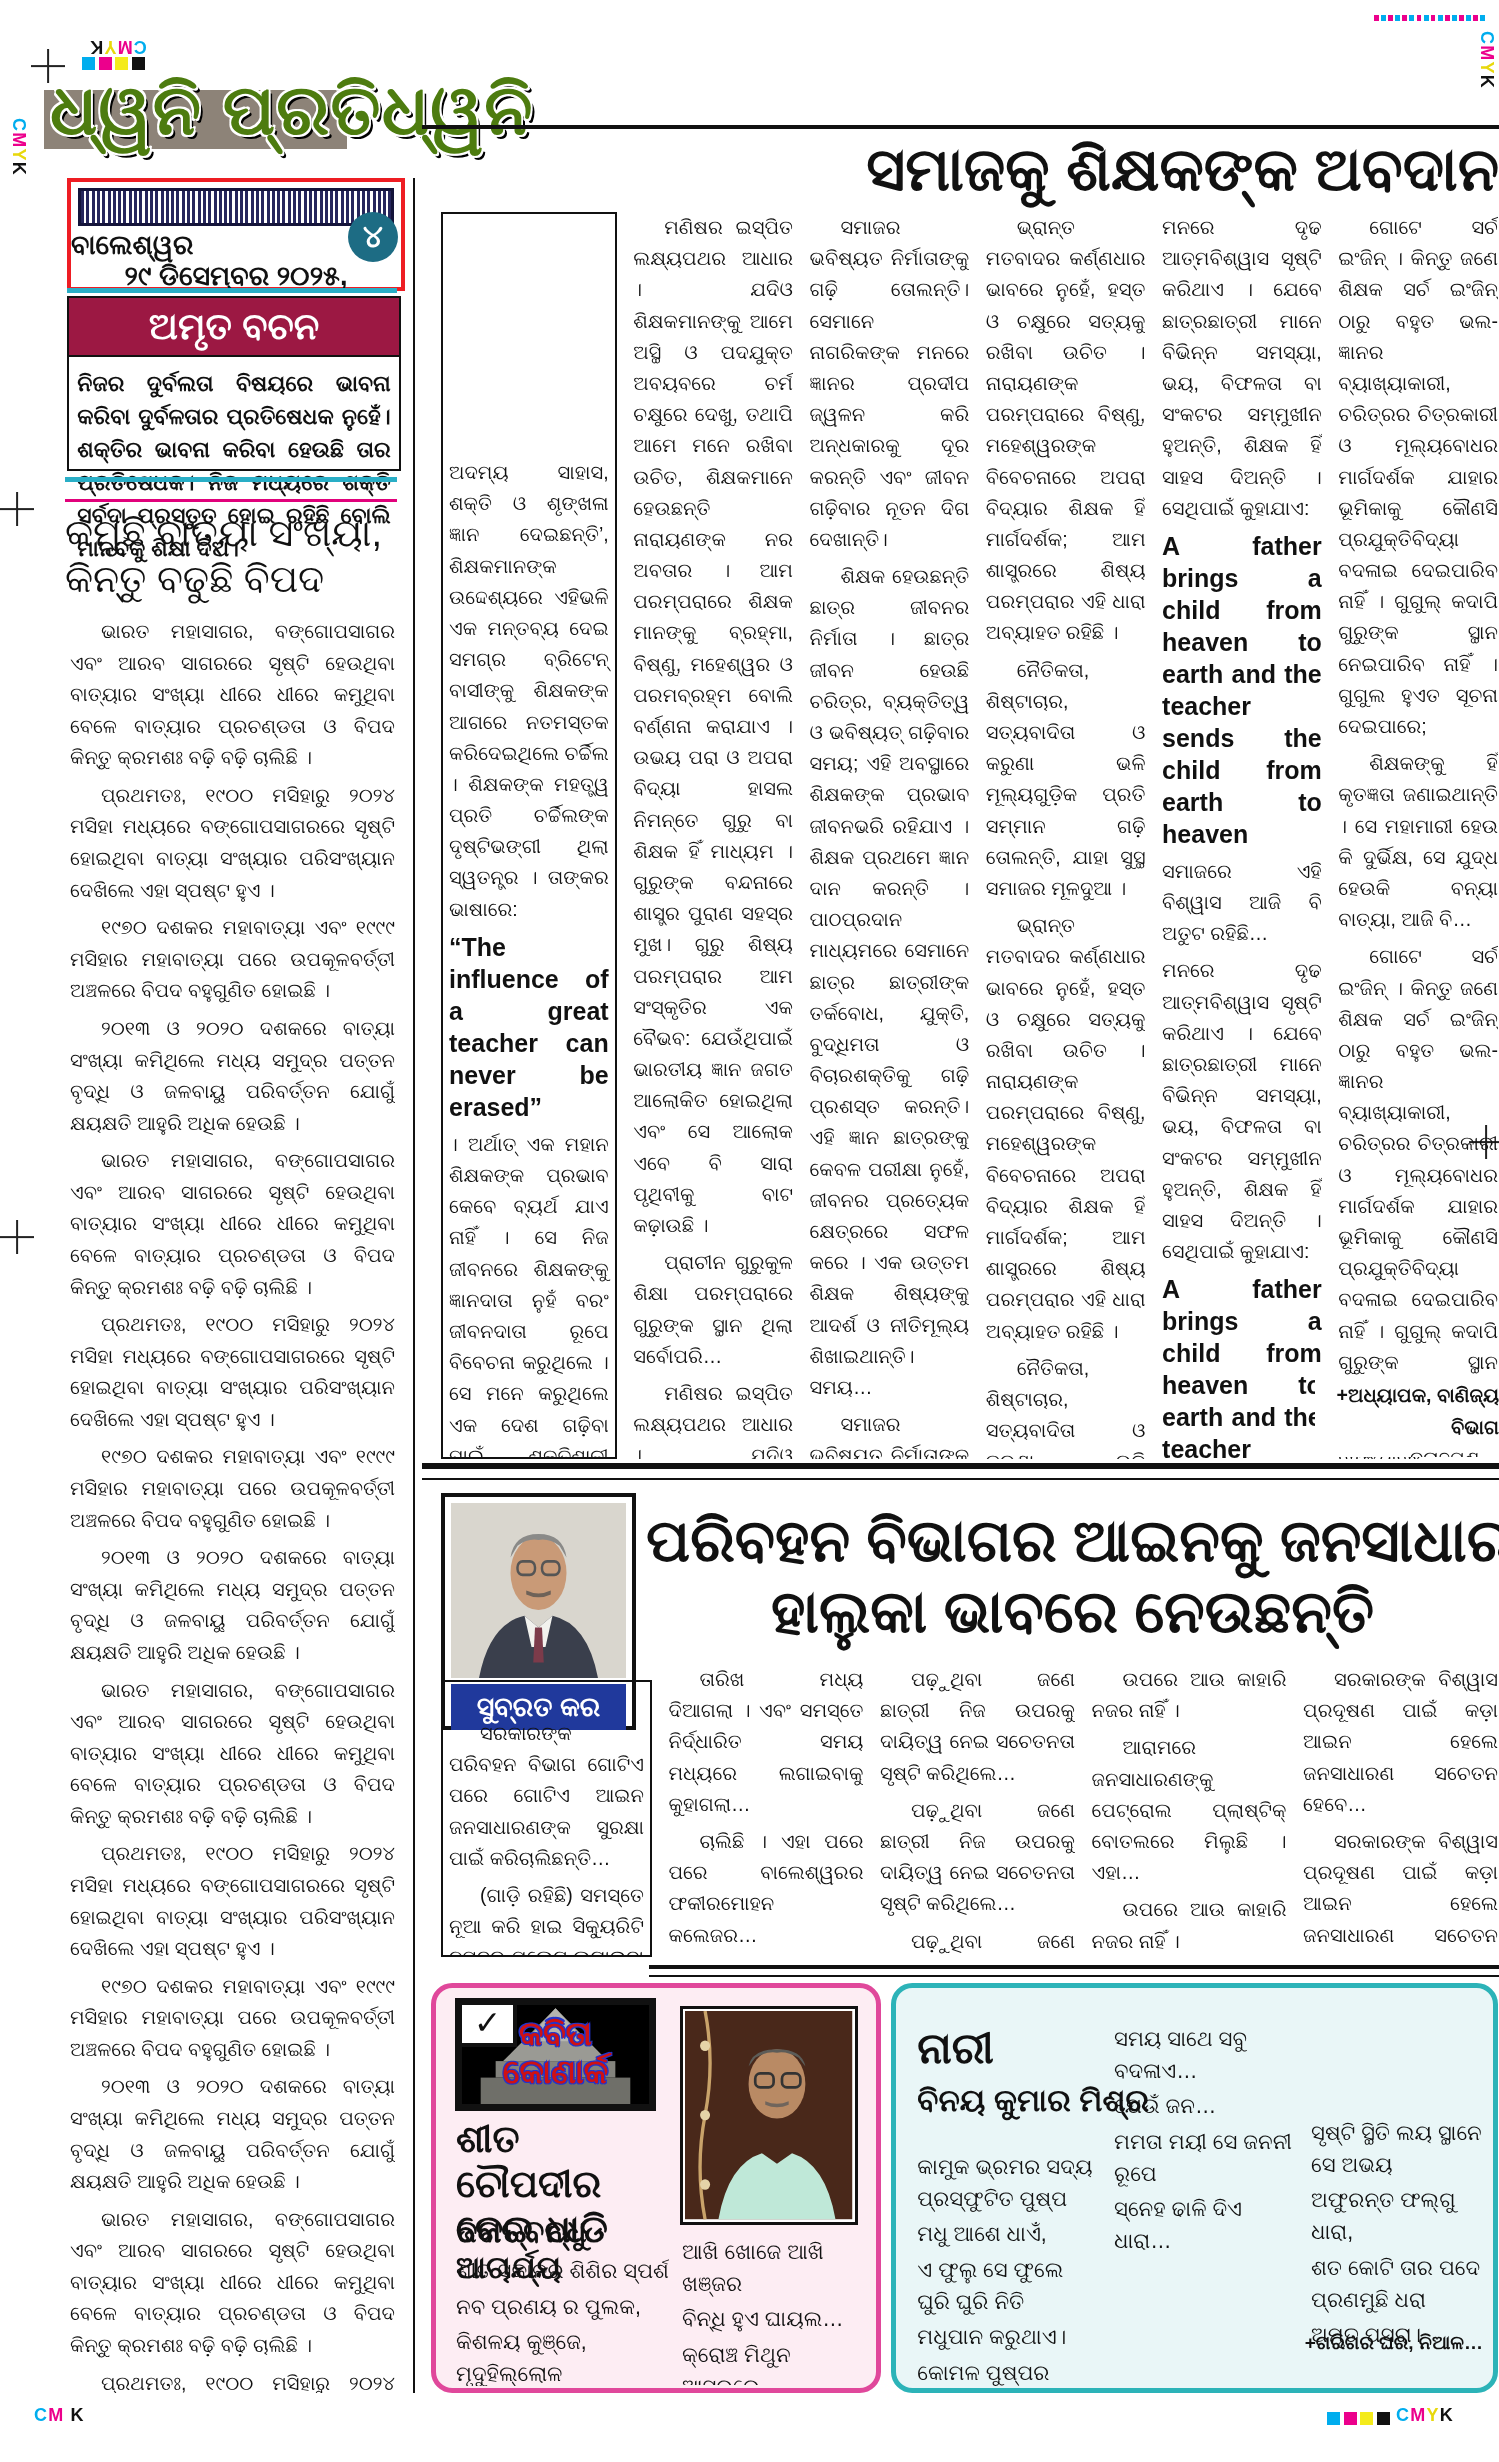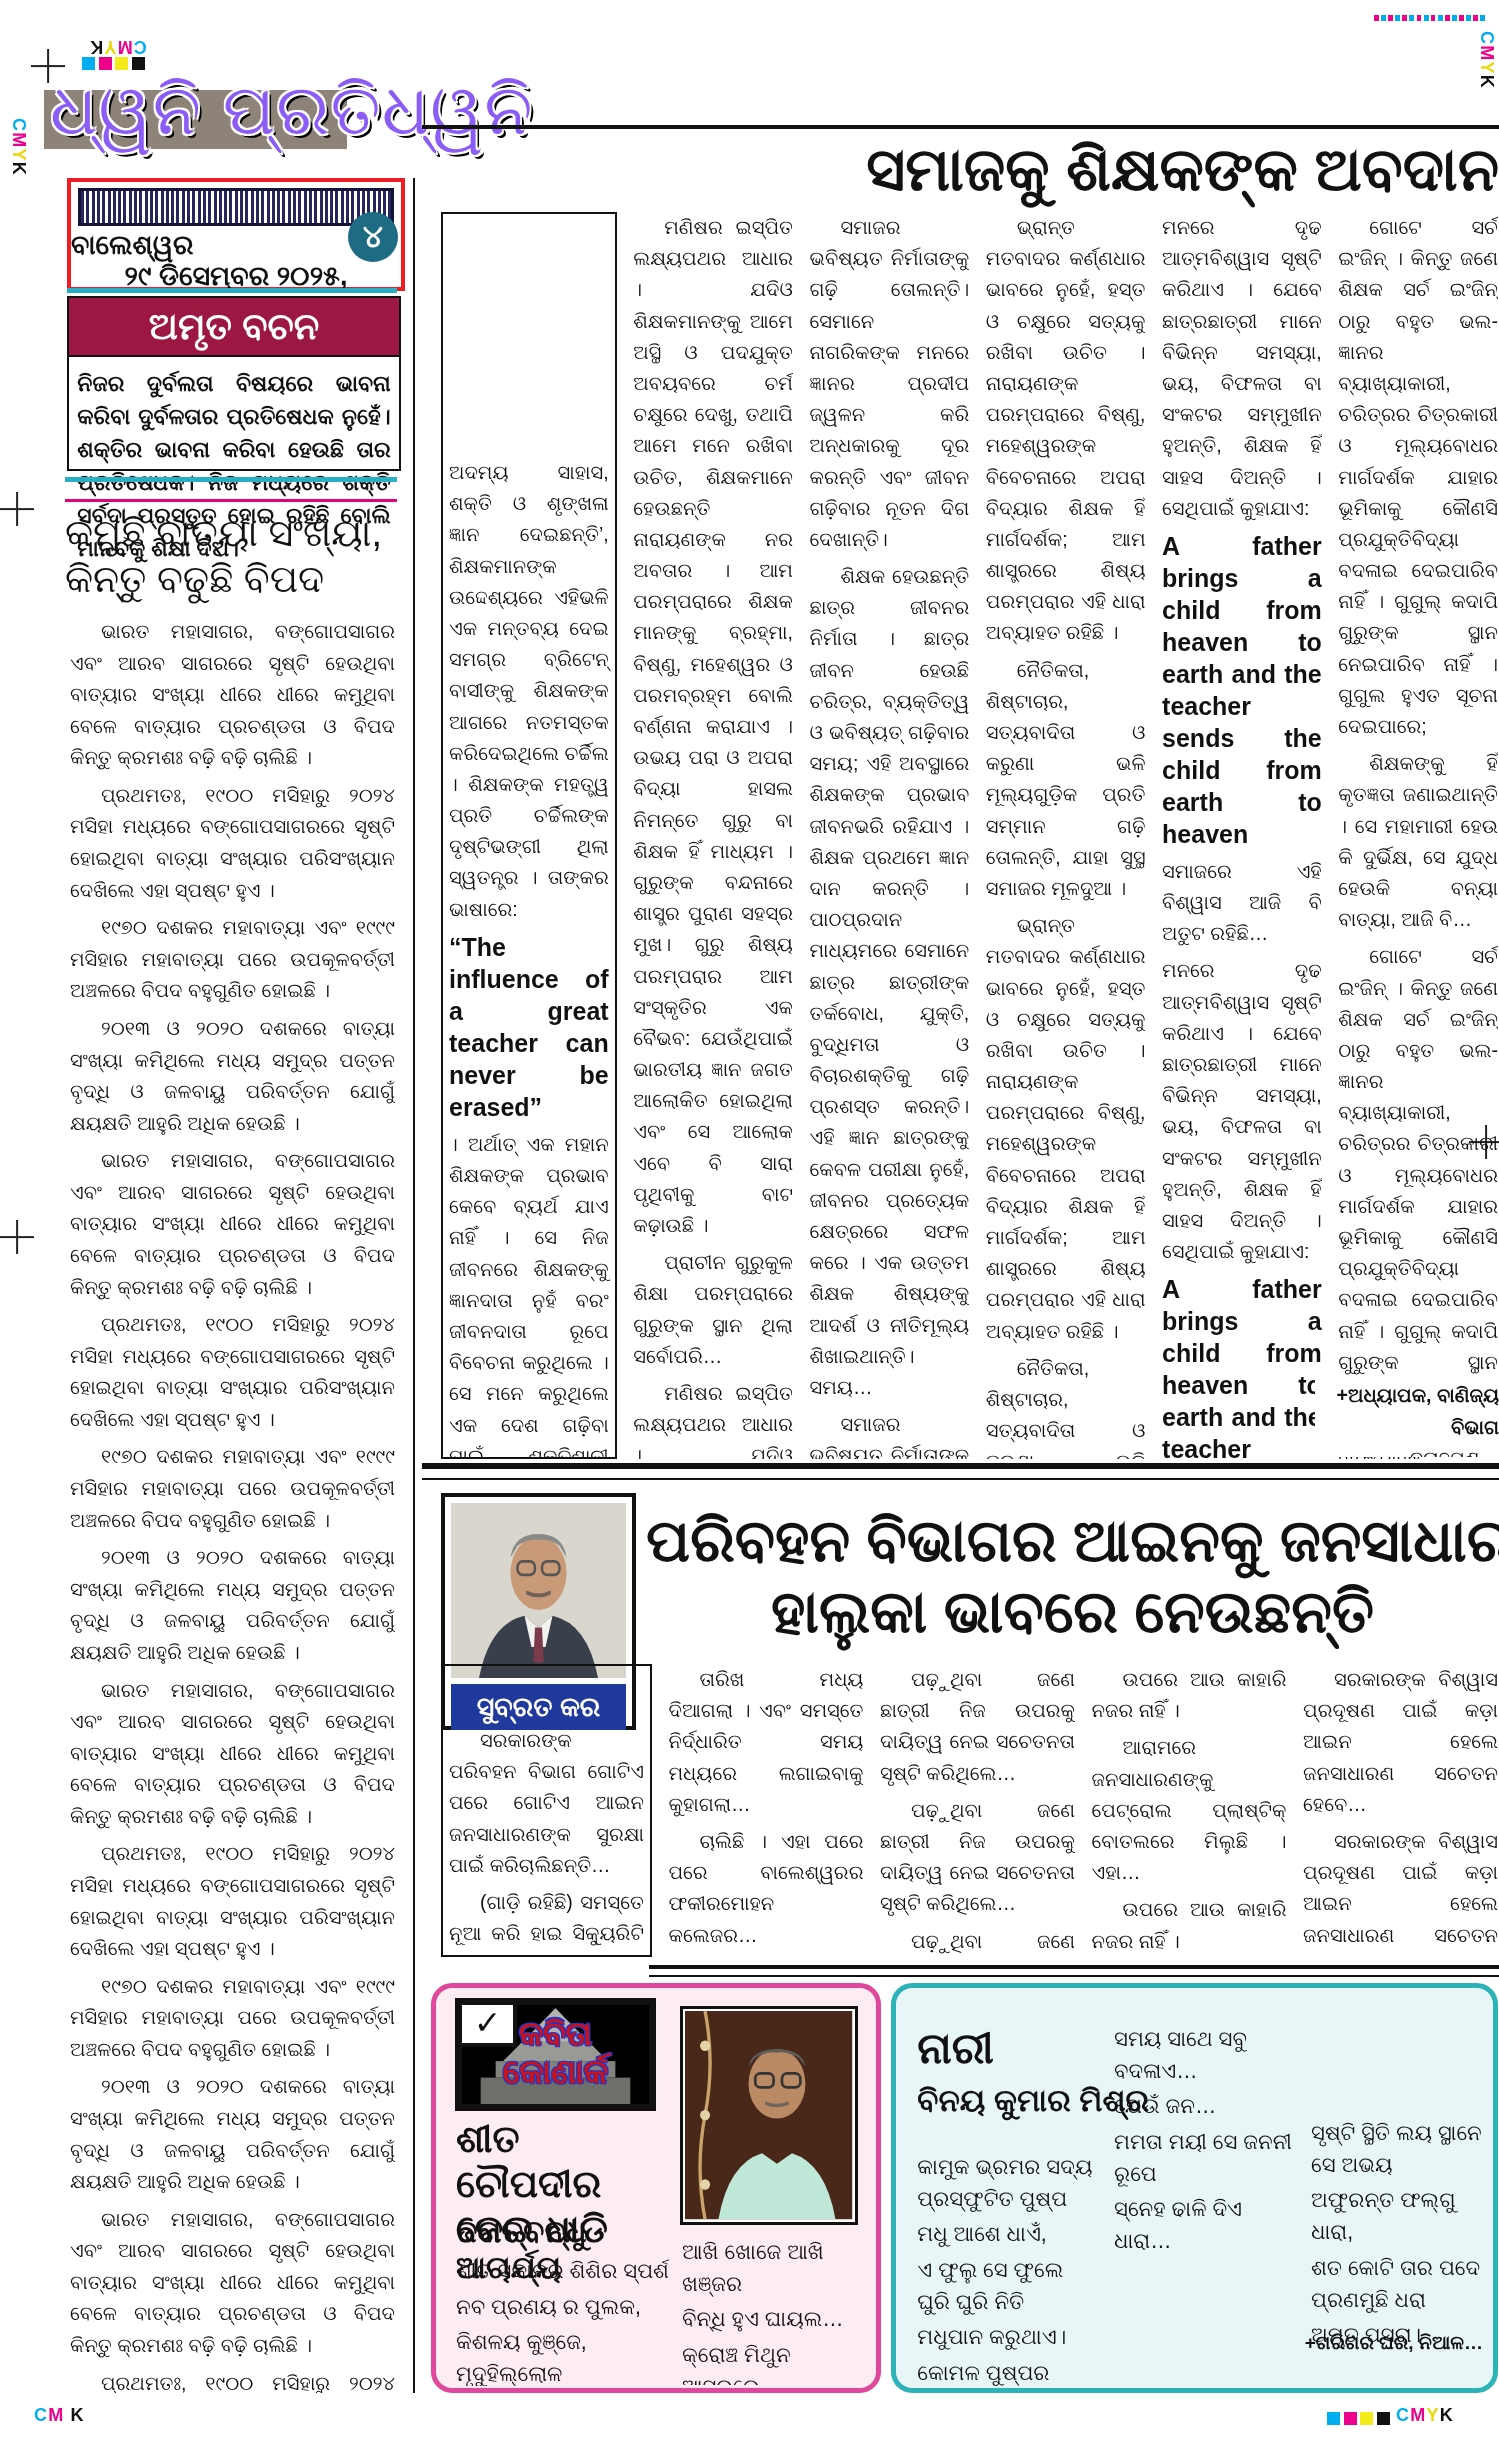--- a/index.html
+++ b/index.html
@@ -12,21 +12,21 @@
   
   .cross{width:34px;height:34px;}
   .cross:before{content:"";position:absolute;left:50%;top:0;bottom:0;width:1.8px;background:#222;transform:translateX(-50%);}
   .cross:after{content:"";position:absolute;top:50%;left:0;right:0;height:1.8px;background:#222;transform:translateY(-50%);}
   .sq{width:13px;height:13px;display:inline-block;margin-right:3.6px;vertical-align:middle;}
   .cmyk-txt{font-size:18px;font-weight:bold;letter-spacing:1.2px;}
   .vtxt{writing-mode:vertical-rl;}
   .dotstrip{width:113px;height:6px;background:repeating-linear-gradient(90deg,#ec008c 0 4.7px,#fff 4.7px 7.1px,#00adee 7.1px 12px,#fff 12px 14.2px);}
   
   .gray-band{background:#8d8378;}
-  .masthead{font-size:70px;font-weight:400;color:#8b5cf6;letter-spacing:1.2px;white-space:nowrap;
+  .masthead{font-size:70px;font-weight:700;color:#4d7c0f;letter-spacing:1.2px;white-space:nowrap;
             text-shadow:1.8px 1.8px 0 #fff,-1.8px -1.8px 0 #fff,1.8px -1.8px 0 #fff,-1.8px 1.8px 0 #fff,3.6px 3.6px 0 #000;}
   .datebox{border:4.1px solid #ee1d23;background:#fff;}
   .stripes{height:32px;margin:6px 7.1px 3.6px 7.1px;border:3px solid #14143a;
            background:repeating-linear-gradient(90deg,#26265c 0 3px,#ffffff 3px 5.3px);}
   .cityline{font-size:27px;font-weight:bold;text-align:left;}
   .dateline{font-size:27px;font-weight:bold;text-align:center;}
   .pagenum{width:50px;height:50px;border-radius:50%;background:#1d6c84;color:#fff;font-size:31px;font-weight:bold;
            display:flex;align-items:center;justify-content:center;}
   .rule{background:#111;}
   .teal-rule{background:#29aec6;}
@@ -195,21 +195,21 @@
       <path d="M16 90 Q22 62 42 58 L50 64 L58 58 Q78 62 84 90 Z" fill="#3a3f4c"></path>
       <path d="M42 58 L50 64 L58 58 L54 74 L46 74 Z" fill="#f2f2ee"></path>
       <path d="M48 64 L52 64 L53 82 L47 82 Z" fill="#7c3b4a"></path>
     </svg>
     <div class="plate plate-blue">ସୁବ୍ରତ କର</div>
   </div>
   <div class="abs h-trans" style="left:646px;top:1509px;width:853px;">ପରିବହନ ବିଭାଗର ଆଇନକୁ ଜନସାଧାରଣ</div>
   <div class="abs h-trans" style="left:646px;top:1580px;width:853px;">ହାଲୁକା ଭାବରେ ନେଉଛନ୍ତି</div>
 
   <div class="abs cols" style="left:441px;top:1664px;width:1057px;height:293px;">
-    <div class="col boxed" style="padding-top:59px;">
+    <div class="col boxed" style="padding-top:36px;margin-top:16px;">
         <p>ସରକାରଙ୍କ ପରିବହନ ବିଭାଗ ଗୋଟିଏ ପରେ ଗୋଟିଏ ଆଇନ ଜନସାଧାରଣଙ୍କ ସୁରକ୍ଷା ପାଇଁ କରିଚାଲିଛନ୍ତି…</p>
         <p>(ଗାଡ଼ି ରହିଛି) ସମସ୍ତେ ନୂଆ କରି ହାଇ ସିକ୍ୟୁରିଟି ନମ୍ବର ପ୍ଲେଟ ଲଗାଇବା ପାଇଁ । ଏହାପାଇଁ ଗୋଟାଏ ଶେଷ</p>
       </div>
     <div class="col">
         <p>ତାରିଖ ମଧ୍ୟ ଦିଆଗଲା । ଏବଂ ସମସ୍ତେ ନିର୍ଦ୍ଧାରିତ ସମୟ ମଧ୍ୟରେ ଲଗାଇବାକୁ କୁହାଗଲା…</p>
         <p>ଚାଲିଛି । ଏହା ପରେ ପରେ ବାଲେଶ୍ୱରର ଫକୀରମୋହନ କଲେଜର…</p>
       </div>
     <div class="col">
         <p>ପଢ଼ୁଥିବା ଜଣେ ଛାତ୍ରୀ ନିଜ ଉପରକୁ ଦାୟିତ୍ୱ ନେଇ ସଚେତନତା ସୃଷ୍ଟି କରିଥିଲେ…</p>
         <p>ପଢ଼ୁଥିବା ଜଣେ ଛାତ୍ରୀ ନିଜ ଉପରକୁ ଦାୟିତ୍ୱ ନେଇ ସଚେତନତା ସୃଷ୍ଟି କରିଥିଲେ…</p>

